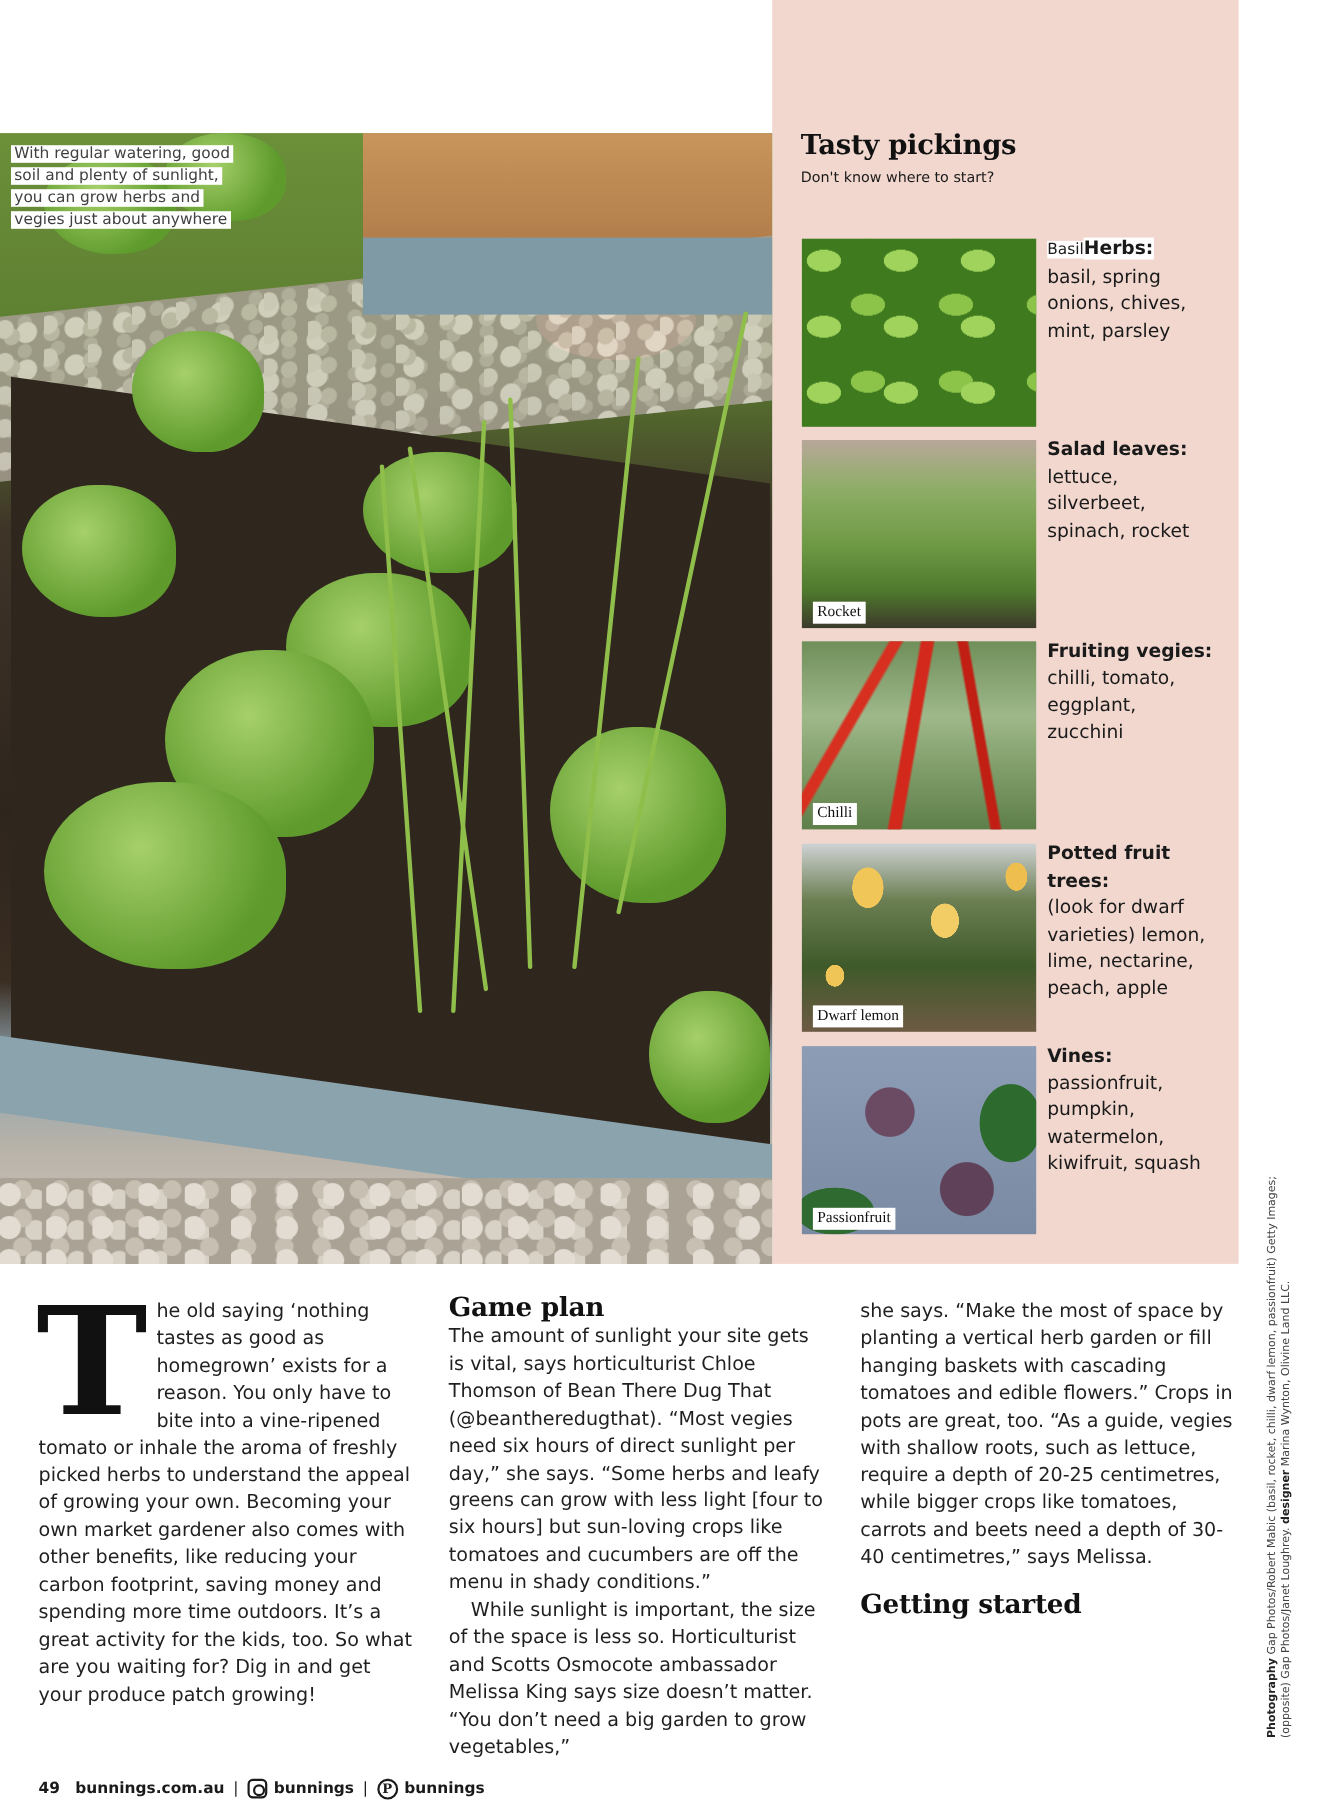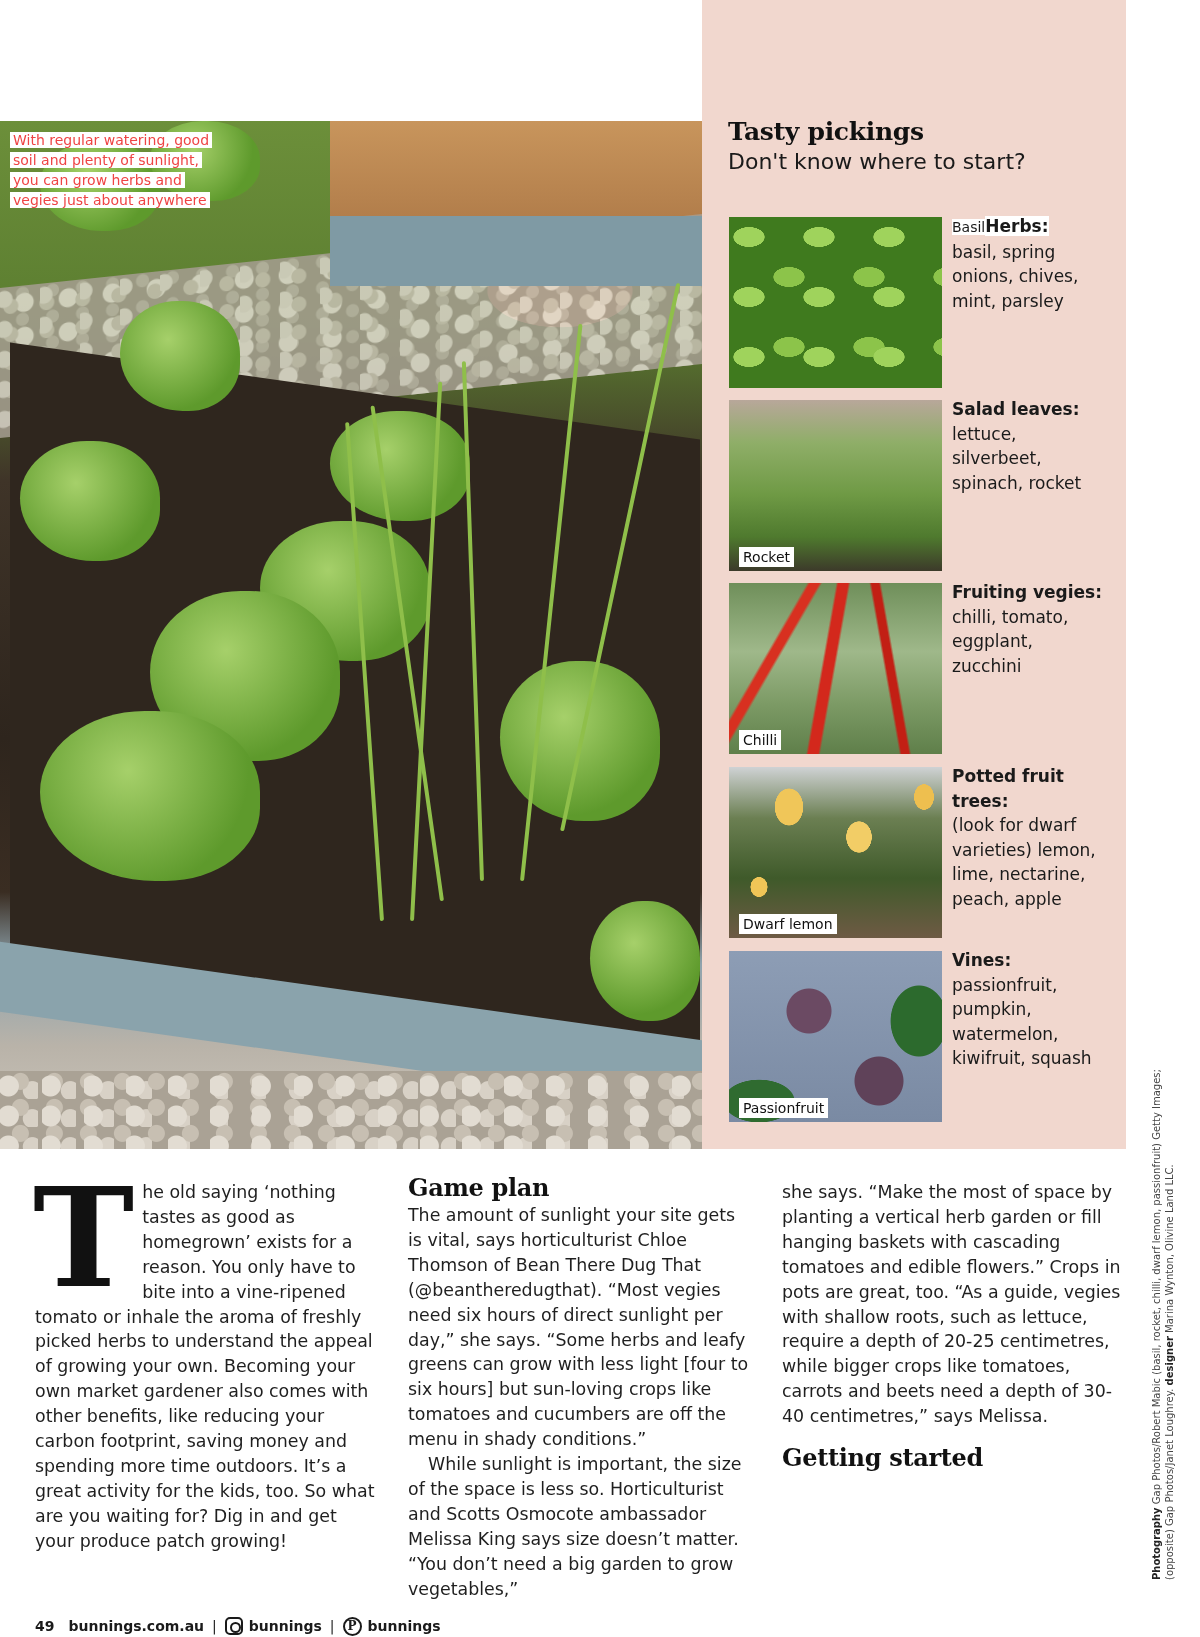--- a/index.html
+++ b/index.html
@@ -64,40 +64,40 @@
       background: radial-gradient(circle at 40% 35%, #a6d06a, #5e9a2c 70%);
     }
     .hero .stem {
       position: absolute; width: 4px; background: #8fbf4a; border-radius: 2px;
       transform-origin: bottom center;
     }
 
     .hero-caption {
       position: absolute; left: 10px; top: 130px;
       font-family: "DejaVu Sans", sans-serif; font-size: 14px; line-height: 20px;
-      color: #ef4444;
+      color: #404040;
     }
     .hero-caption span {
       background: #ffffff; padding: 0 3px; display: inline;
       box-decoration-break: clone; -webkit-box-decoration-break: clone;
     }
 
     
     .sb-title {
       position: absolute; left: 728px; top: 117px;
       font-family: "DejaVu Serif", serif; font-weight: bold; font-size: 25px; color: #111;
       letter-spacing: -0.3px;
     }
     .sb-sub {
       position: absolute; left: 728px; top: 150px; width: 360px;
-      font-size: 22px; line-height: 24px; color: #1a1a1a;
+      font-size: 13px; line-height: 24px; color: #1a1a1a;
     }
 
     .item-img {
-      position: absolute; left: 729px; width: 213px; height: 171px; overflow: hidden;
+      position: absolute; left: 729px; width: 213px; height: 171px; overflow: hidden; font-family: Liberation Serif, serif;
     }
     .item-img .tag {
       position: absolute; left: 10px; bottom: 4px;
       background: #ffffff; color: #111;
       font-size: 14px; line-height: 20px; padding: 0 4px;
     }
     .img-basil {
       background:
         radial-gradient(ellipse 22px 14px at 20px 20px, #9fd35c 0 70%, transparent 72%),
         radial-gradient(ellipse 22px 14px at 60px 60px, #8cc44a 0 70%, transparent 72%),

